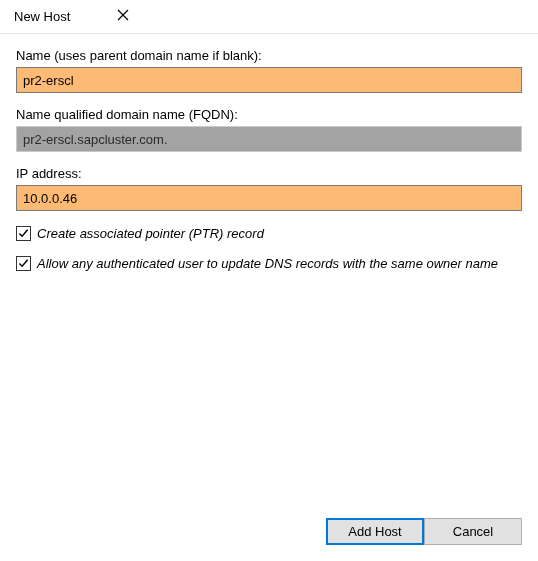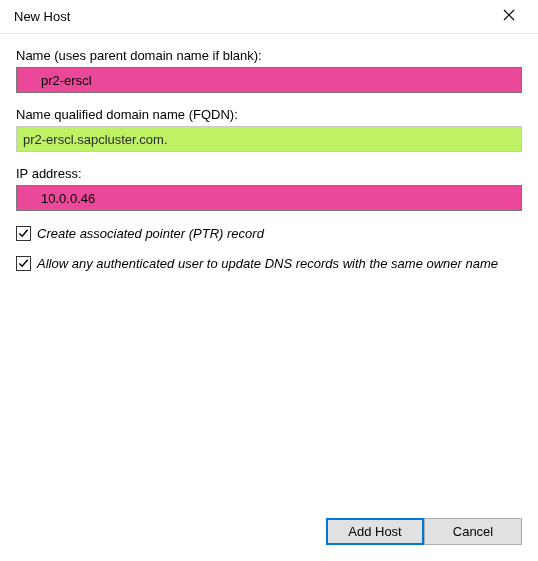--- a/index.html
+++ b/index.html
@@ -10,21 +10,20 @@
     font-size: 13px;
     color: #000;
     background: #fff;
     width: 538px;
     height: 561px;
     overflow: hidden;
   }
   .titlebar {
     display: flex;
     align-items: center;
-    justify-content: space-between;
     height: 34px;
     padding: 0 8px 0 14px;
     border-bottom: 1px solid #e5e5e5;
     gap: 32px;
   }
   .titlebar .title {
     font-size: 13px;
   }
   .close-btn {
     width: 42px;
@@ -42,34 +41,34 @@
   }
   .field-group { margin-bottom: 14px; }
   .label {
     display: block;
     margin-bottom: 4px;
     font-size: 13px;
   }
   .text-input {
     width: 100%;
     height: 26px;
-    padding: 3px 24px;
+    padding: 3px 6px;
     font-family: inherit;
     font-size: 13px;
     border: 1px solid #7a7a7a;
-    background: #ec4899;
+    background: #fdba74;
     outline: none;
   }
   .readonly-box {
     width: 100%;
     height: 26px;
     padding: 3px 6px;
     font-size: 13px;
     border: 1px solid #c9c9c9;
-    background: #bef264;
+    background: #a3a3a3;
     color: #2b2b2b;
     display: flex;
     align-items: center;
   }
   .check-row {
     display: flex;
     align-items: flex-start;
     gap: 6px;
     margin-top: 12px;
     font-size: 13px;

